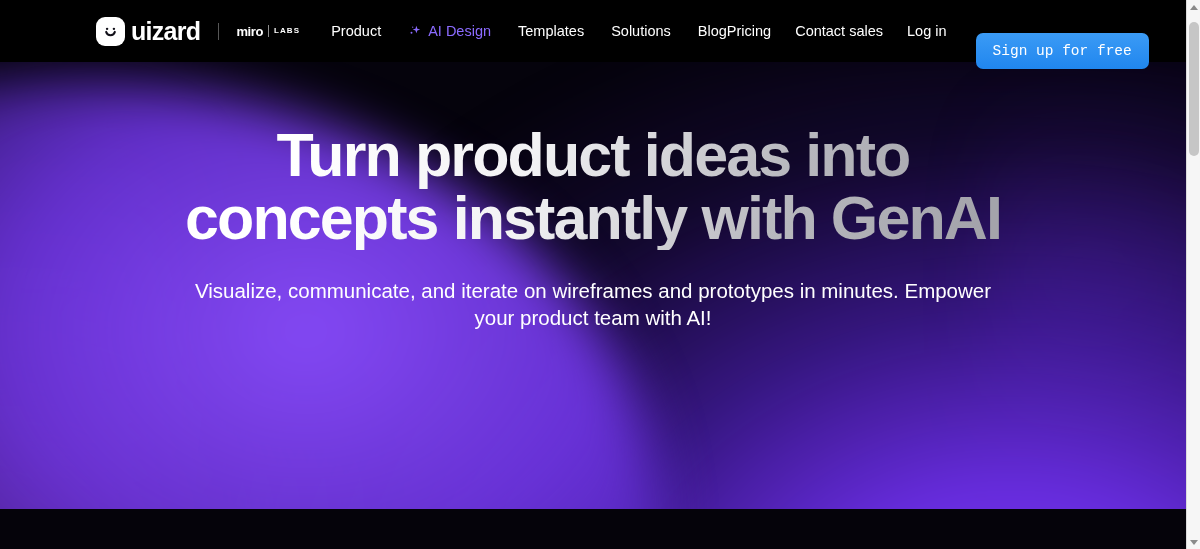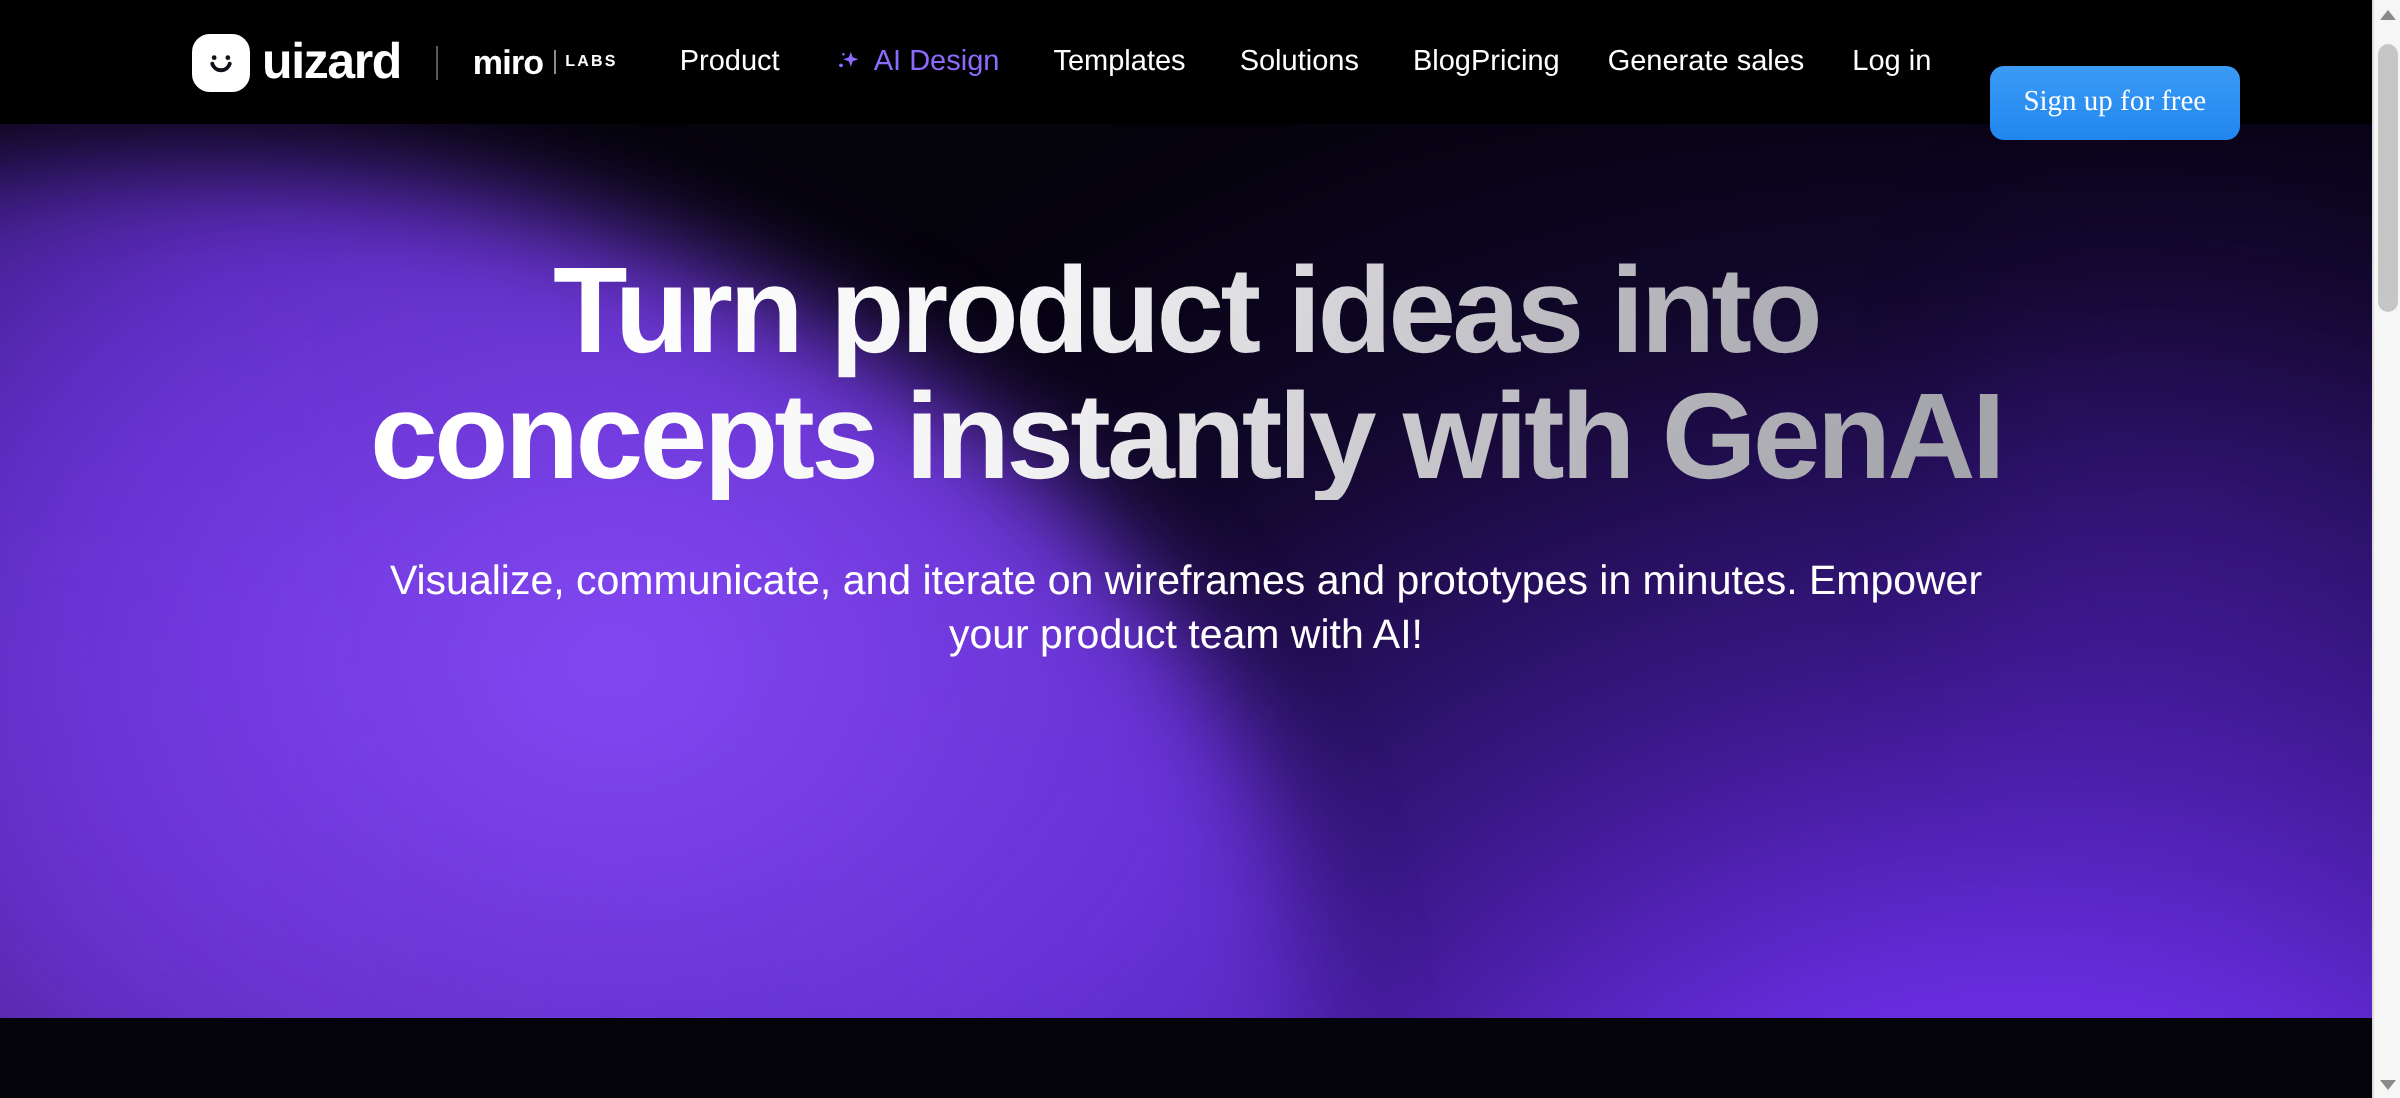--- a/index.html
+++ b/index.html
@@ -83,21 +83,21 @@
     letter-spacing:-.7px;
     line-height:1;
   }
   .brand-divider {
     width:1px; height:17px;
     background:rgba(255,255,255,.34);
     margin:0 8px 0 9px;
   }
   .miro-lockup { display:flex; align-items:center; gap:5px; }
   .miro-word {
-    color:#fff; font-size:17px; font-weight:700;
+    color:#fff; font-size:13px; font-weight:700;
     letter-spacing:-.4px; line-height:1;
   }
   .miro-sep { width:1px; height:12px; background:rgba(255,255,255,.55); }
   .miro-labs {
     color:#fff; font-size:8px; font-weight:700;
     letter-spacing:1.1px; line-height:1;
   }
 
   .nav-main { display:flex; align-items:flex-end; gap:27px; margin-left:31px; }
   .nav-link {
@@ -115,21 +115,21 @@
   .btn-signup {
     background:linear-gradient(180deg,#3b9bf5 0%,#2086ef 100%);
     color:#fff;
     font-size:14.5px;
     padding:10px 17px;
     border-radius:7px;
     border:none;
     cursor:pointer;
     white-space:nowrap;
     margin-left:5px;
-    font-family:Liberation Serif, serif;
+    font-family:Liberation Mono, monospace;
     margin-top:40px;
   }
 
   
   .hero {
     position:relative;
     height:447px;
     overflow:hidden;
     background:#05030c;
   }
@@ -331,21 +331,21 @@
           <span>AI Design</span>
         </span>
 
         <span class="nav-link">Templates</span>
         <span class="nav-link">Solutions</span>
         <span class="nav-link">Blog</span>
       </nav>
 
       <div class="nav-right">
         <span class="nav-link">Pricing</span>
-        <span class="nav-link">Generate sales</span>
+        <span class="nav-link">Contact sales</span>
         <span class="nav-link">Log in</span>
         <button class="btn-signup">Sign up for free</button>
       </div>
     </div>
 
     <div class="hero">
 
       <div class="hero-bg">
         <div class="glow-edge-l"></div>
         <div class="glow-edge-r"></div>

